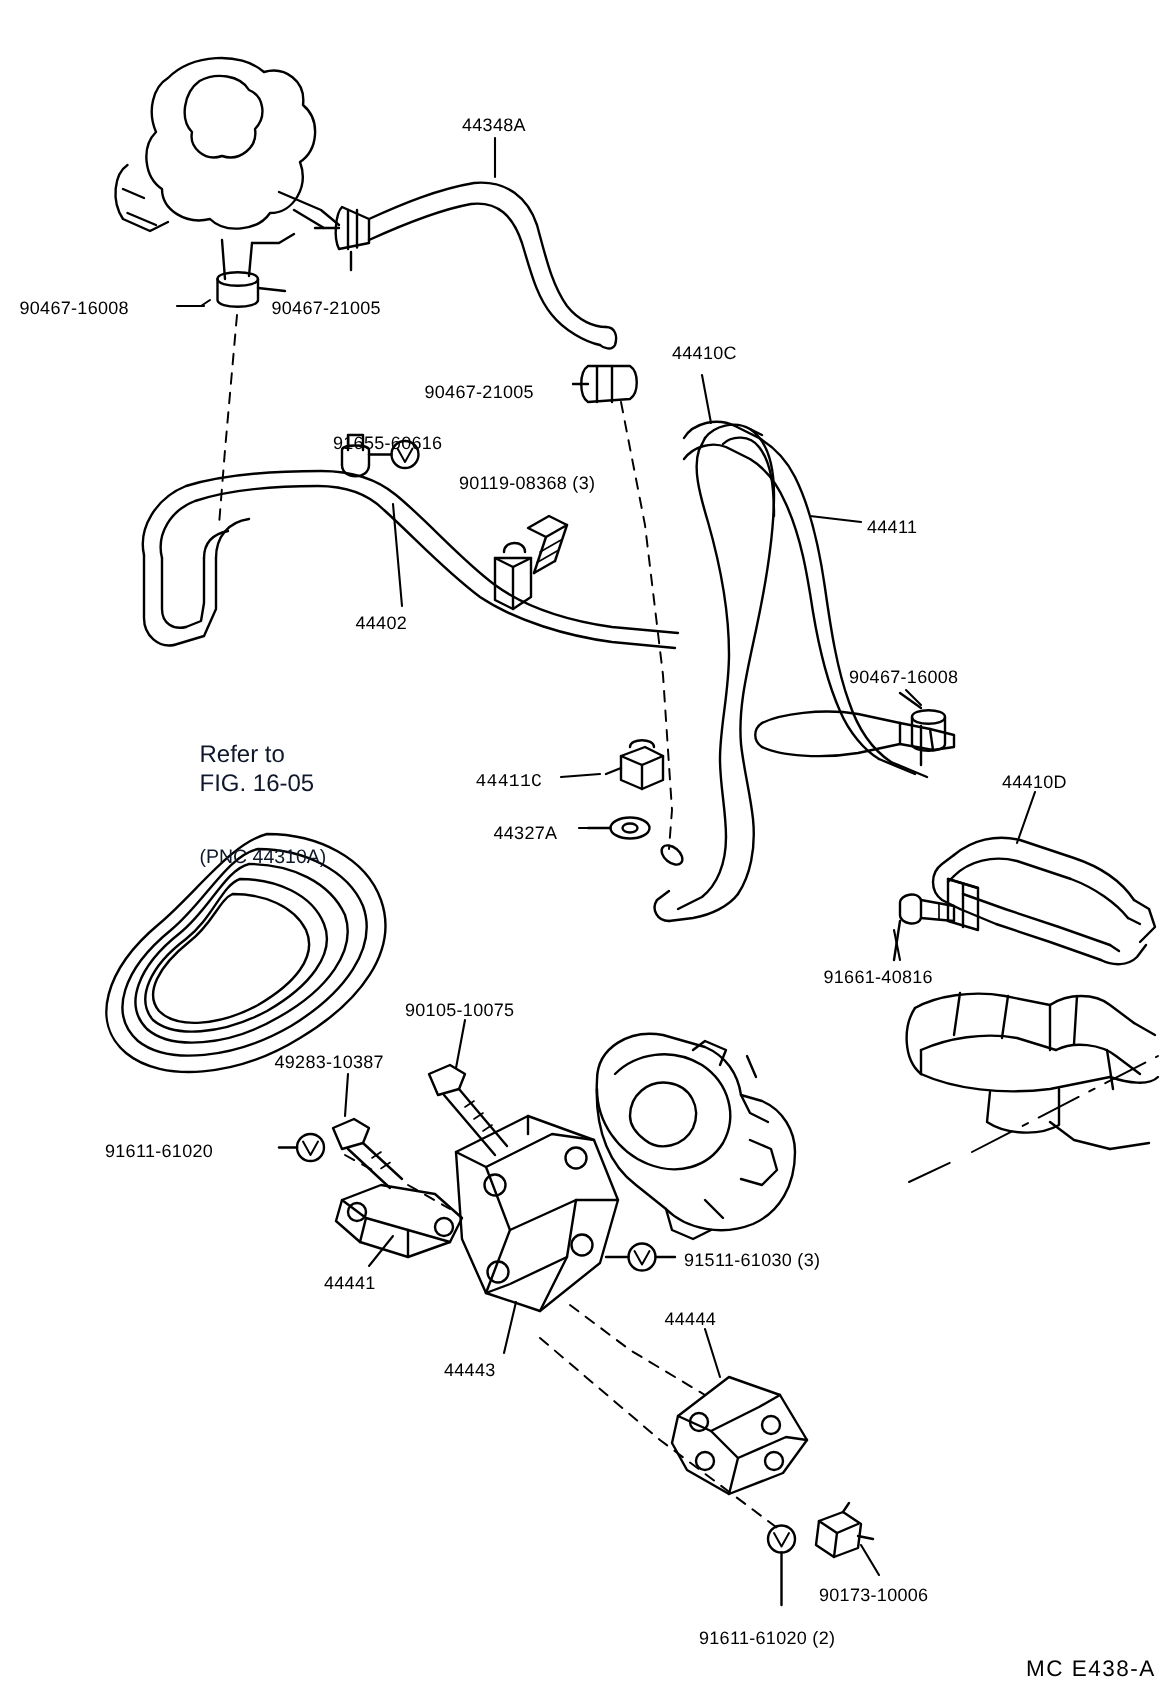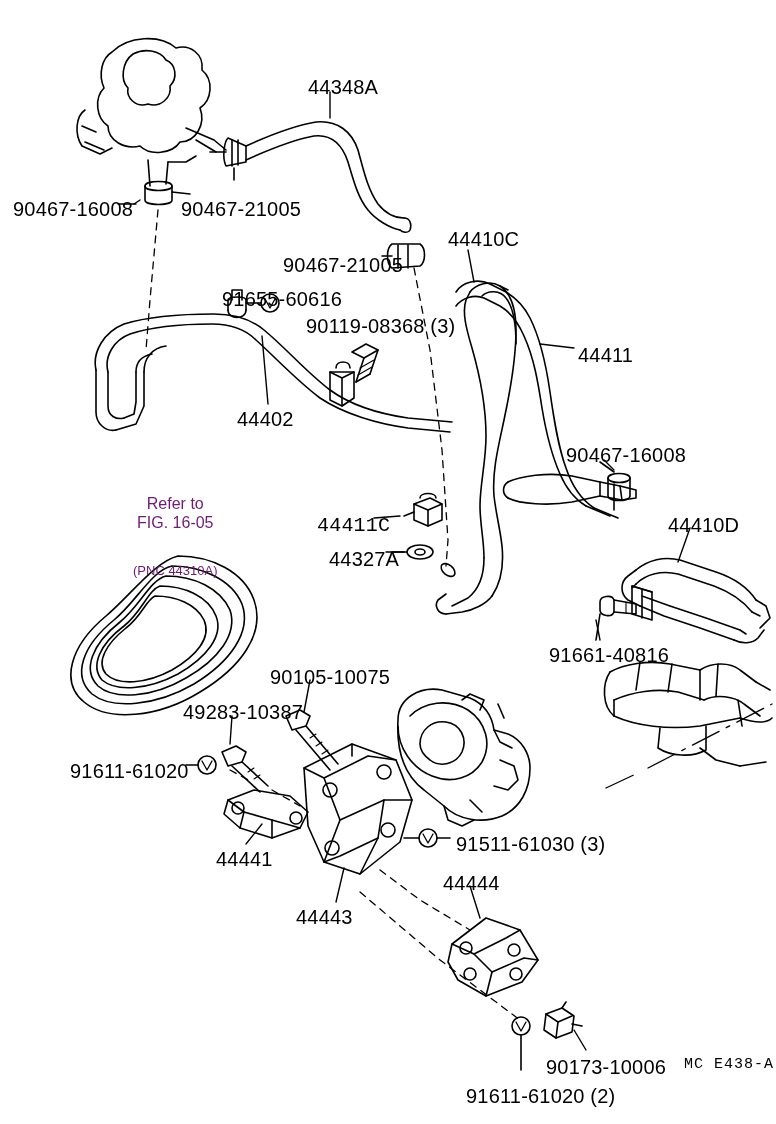--- a/index.html
+++ b/index.html
@@ -26,33 +26,32 @@
   }
   .lbl {
     position: absolute;
     font-family: "Liberation Sans", sans-serif;
     font-size: 15px;
     color: #000000;
     white-space: nowrap;
     letter-spacing: 0.2px;
   }
   .lbl.big {
-    font-size: 20px;
+    font-size: 12px;
   }
   .lbl.footer {
     font-size: 15px;
     letter-spacing: 1px;
   }
   .refer {
     position: absolute;
     font-size: 16px;
     line-height: 19px;
-    color: #701a75;
+    color: #0f172a;
     white-space: nowrap;
-    text-align: center;
   }
   .refer .sub {
     font-size: 13px;
     margin-top: 29px;
   }
 </style>
 </head>
 <body>
 
 <div id="page">
@@ -420,15 +419,15 @@
   <div class="lbl big" style="left:296px; top:906px;">44443</div>
   <div class="lbl big" style="left:546px; top:1056px;">90173-10006</div>
   <div class="lbl big" style="left:466px; top:1085px;">91611-61020 (2)</div>
 
   <div class="refer" style="left:133px; top:494px;">
     <div>Refer to</div>
     <div>FIG. 16-05</div>
     <div class="sub">(PNC 44310A)</div>
   </div>
 
-  <div class="lbl footer" style="left:684px; top:1056px;font-family:Liberation Mono, monospace;">MC  E438-A</div>
+  <div class="lbl footer" style="left:684px; top:1104px;">MC  E438-A</div>
 
 </div>
 
 </body></html>

